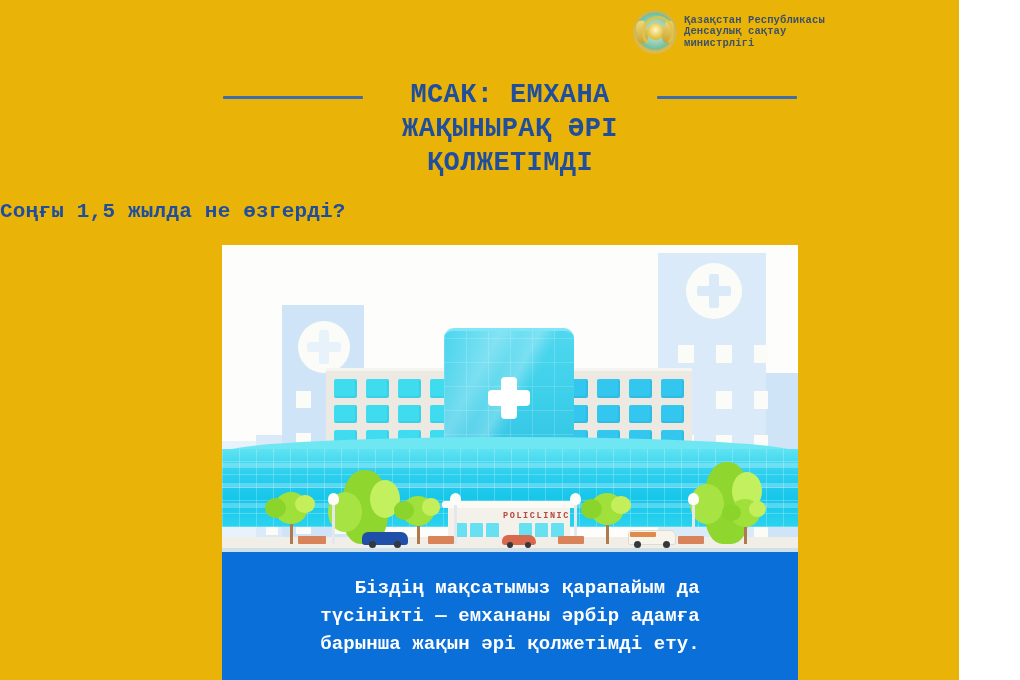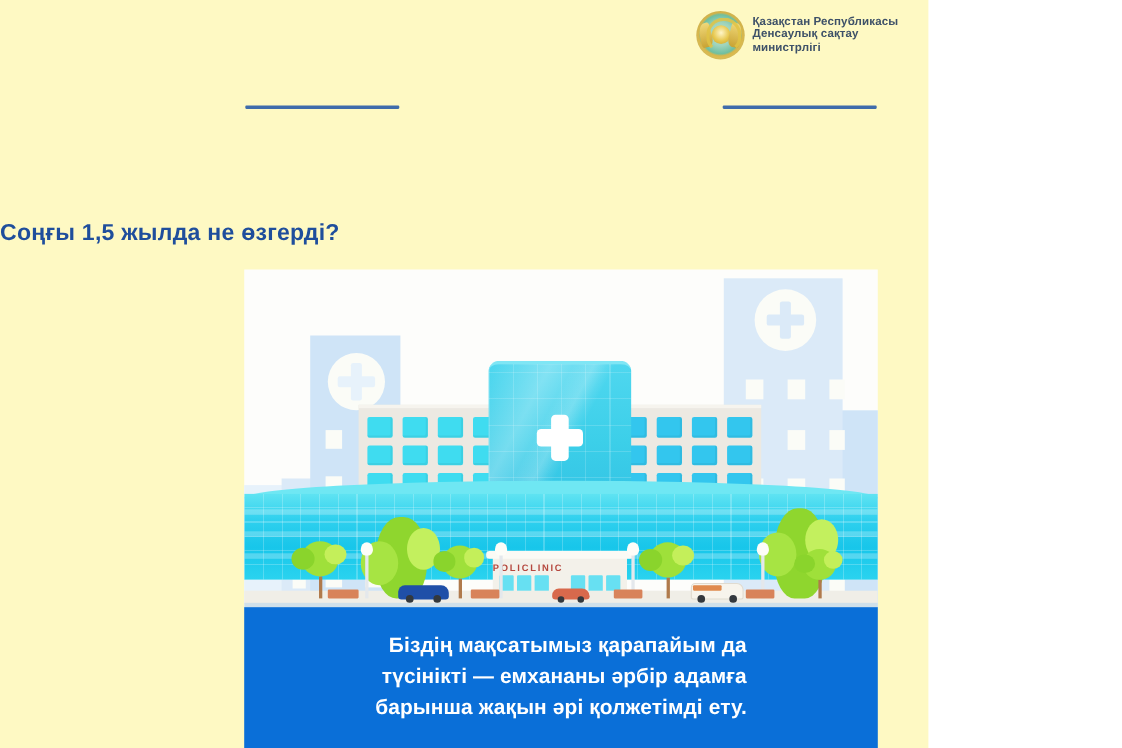--- a/index.html
+++ b/index.html
@@ -4,23 +4,24 @@
 <style>
   html,body{margin:0;padding:0;}
   body{
     width:1020px;height:680px;
     background:#ffffff;
     font-family:"Liberation Sans", sans-serif;
     overflow:hidden;
   }
   .poster{
     position:relative;
-    width:844px;height:680px;
-    background:#fef9c3;
+    width:959px;height:680px;
+    background:#eab308;
     overflow:hidden;
+    font-family:Liberation Mono, monospace;
   }
 
   
   .logo-block{
     position:absolute;
     left:633px;top:10px;
     display:flex;align-items:center;gap:7px;
   }
   .emblem{
     width:44px;height:44px;border-radius:50%;
@@ -187,21 +188,21 @@
   .entrance{
     position:absolute;left:122px;bottom:12px;width:122px;height:36px;
     background:#f3f1ea;border-radius:2px;
   }
   .entrance .canopy{
     position:absolute;left:-6px;top:-4px;width:134px;height:7px;
     background:#fbfaf5;border-radius:3px;
   }
   .entrance .sign{
     position:absolute;left:0;right:0;top:6px;
-    text-align:left;color:#b5483f;
+    text-align:right;color:#b5483f;
     font-size:8.5px;font-weight:bold;letter-spacing:1.6px;
   }
   .entrance .doors{
     position:absolute;left:6px;right:6px;bottom:3px;height:15px;
     display:flex;gap:3px;
   }
   .entrance .doors span{flex:1;background:#67e0f2;border-radius:1px;}
   .entrance .doors span.gap{background:#f3f1ea;}
 
   
@@ -284,20 +285,25 @@
       <span class="emblem-wing-l"></span>
       <span class="emblem-wing-r"></span>
     </div>
     <div class="logo-text">Қазақстан Республикасы
 Денсаулық сақтау
 министрлігі</div>
   </div>
 
   <div class="rule left"></div>
   <div class="rule right"></div>
+  <div class="title-wrap">
+    <h1 class="title">МСАК: ЕМХАНА
+ЖАҚЫНЫРАҚ ӘРІ
+ҚОЛЖЕТІМДІ</h1>
+  </div>
   <h2 class="subtitle">Соңғы 1,5 жылда не өзгерді?</h2>
 
   <div class="stage">
 
     <div class="bg-b pale" style="left:-10px;width:64px;height:112px;"></div>
 
     <div class="bg-b" style="left:34px;width:60px;height:118px;">
       <span class="bg-win" style="left:10px;top:52px;width:12px;height:16px;"></span>
       <span class="bg-win" style="left:10px;top:84px;width:12px;height:16px;"></span>
     </div>

